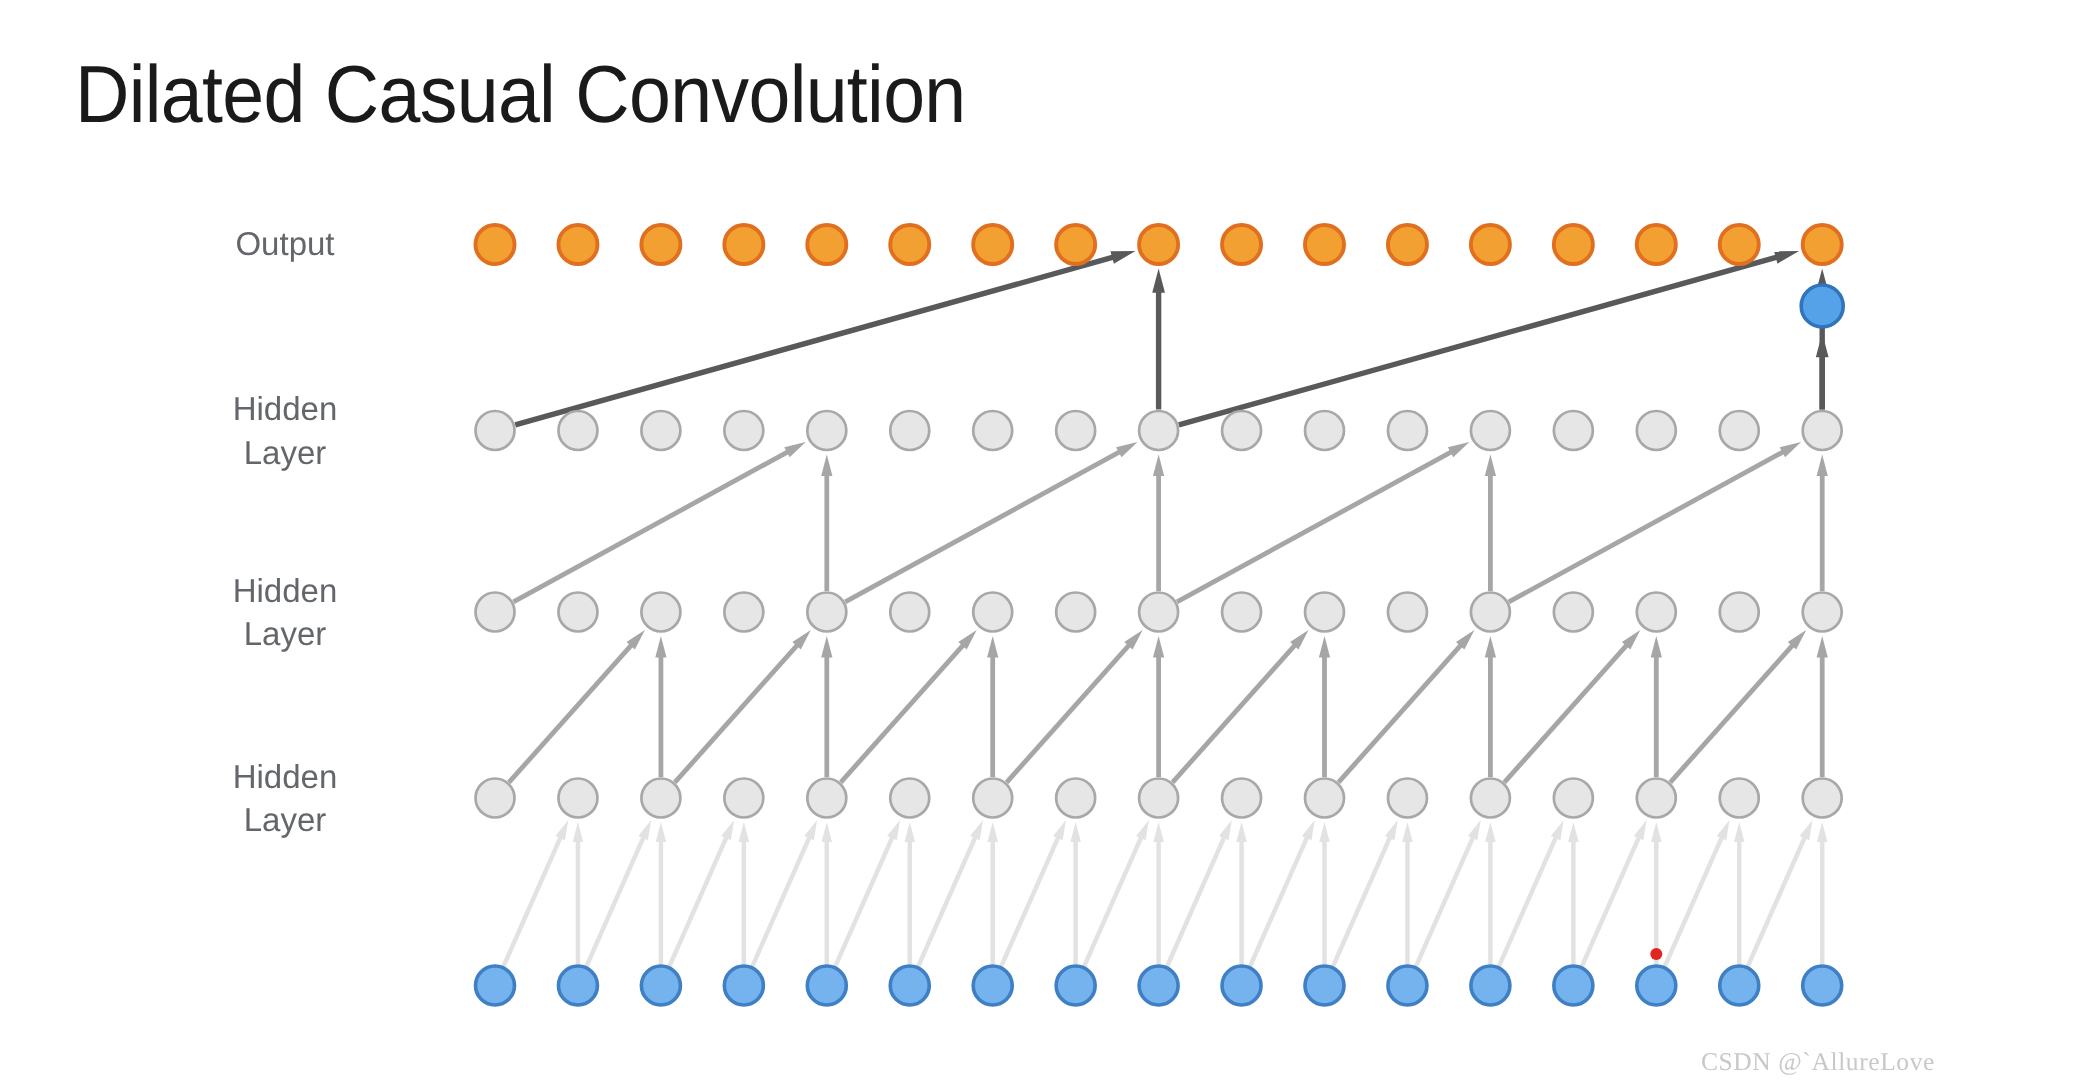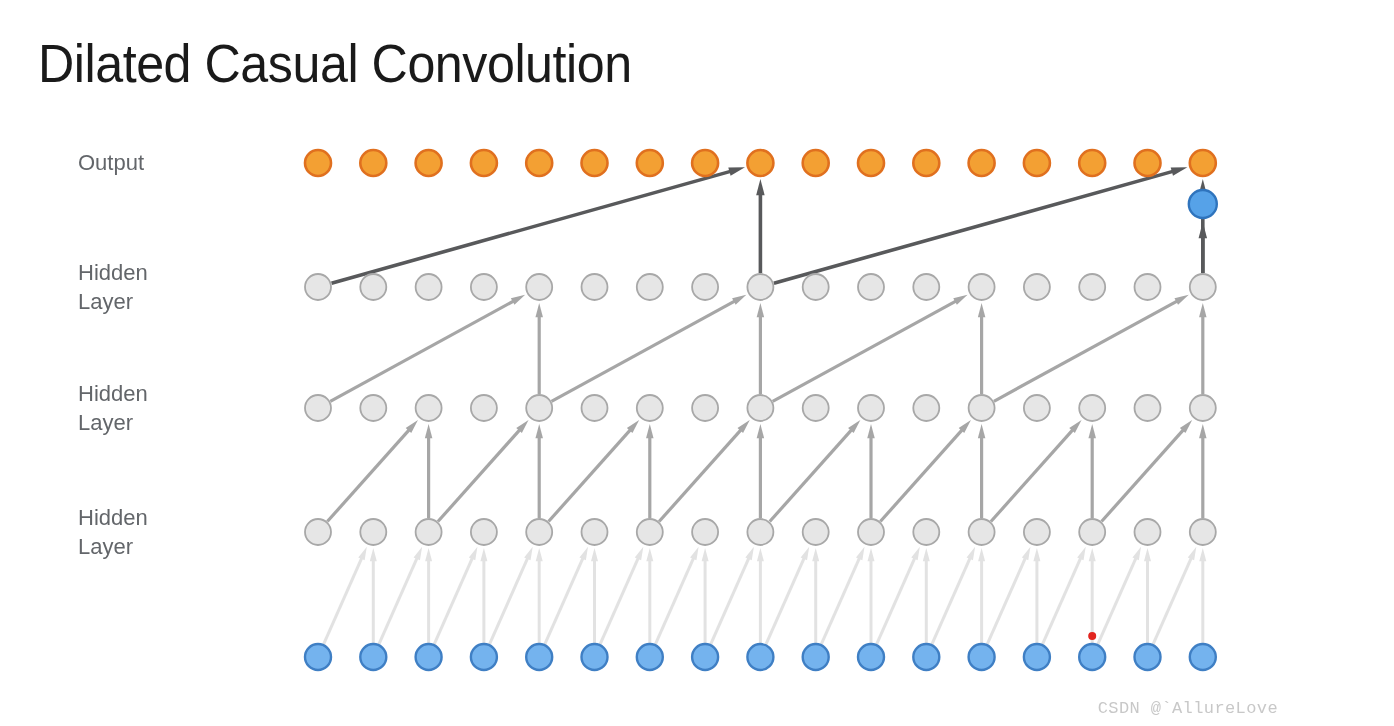--- a/index.html
+++ b/index.html
@@ -9,59 +9,60 @@
   }
   body {
     font-family: "Liberation Sans", sans-serif;
   }
   #canvas {
     position: relative;
     width: 1296px;
     height: 726px;
     background: #ffffff;
     overflow: hidden;
+    margin-left: 12px;
   }
   #title {
     position: absolute;
     left: 38px;
     top: 32px;
     font-size: 54px;
     line-height: 62px;
     color: #1a1a1a;
     font-family: "Liberation Sans", sans-serif;
     font-weight: 400;
     letter-spacing: -0.5px;
     transform: scaleX(0.93);
     transform-origin: left top;
     white-space: nowrap;
   }
   .row-label {
     position: absolute;
-    text-align: left;
+    text-align: center;
     color: #63666a;
     font-size: 22px;
     line-height: 29px;
     font-family: "Liberation Sans", sans-serif;
     white-space: pre-line;
     width: 200px;
   }
   #diagram-svg {
     position: absolute;
     left: 0;
     top: 0;
     width: 1394px;
     height: 726px;
   }
   #watermark {
     position: absolute;
     right: 18px;
     bottom: 8px;
     color: #c8c8c8;
     font-size: 17px;
-    font-family: Liberation Mono, monospace;
+    font-family: Liberation Serif, serif;
     letter-spacing: 0.4px;
   }
 </style>
 </head>
 <body>
 
 <div id="canvas">
 
   <div id="title">Dilated Casual Convolution</div>
 

